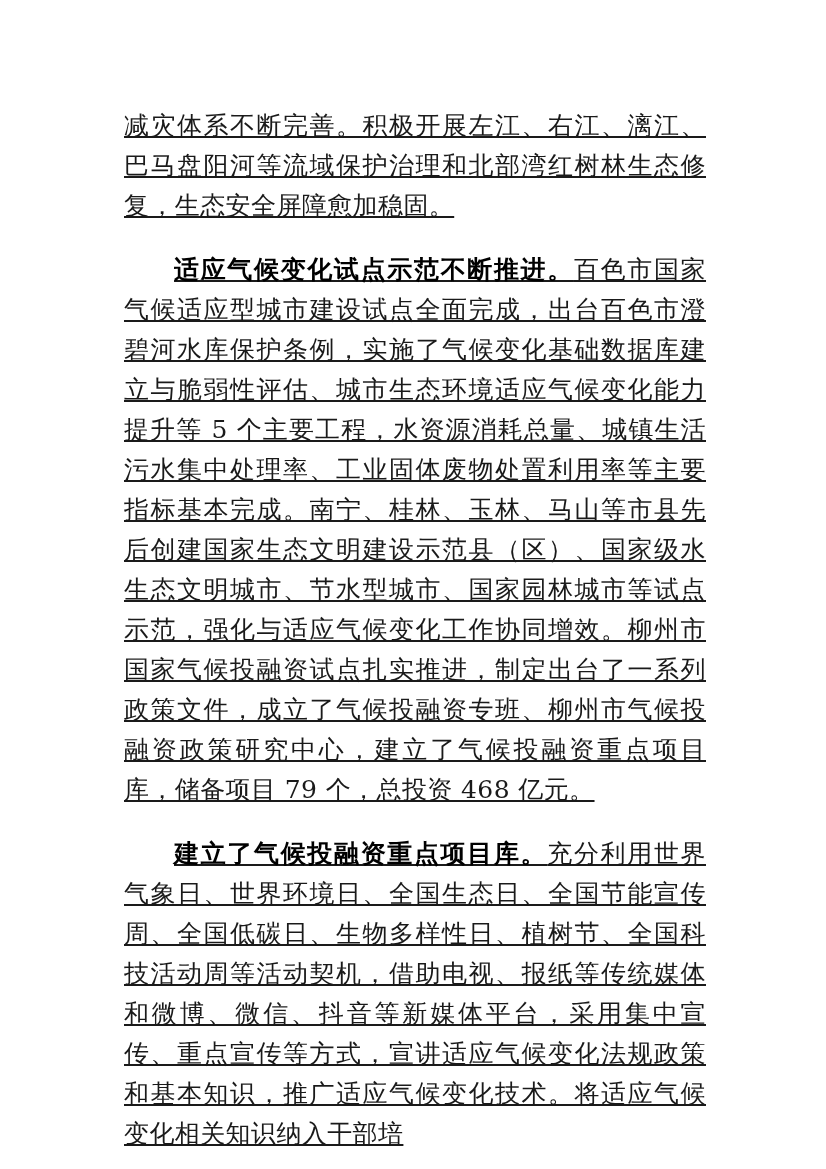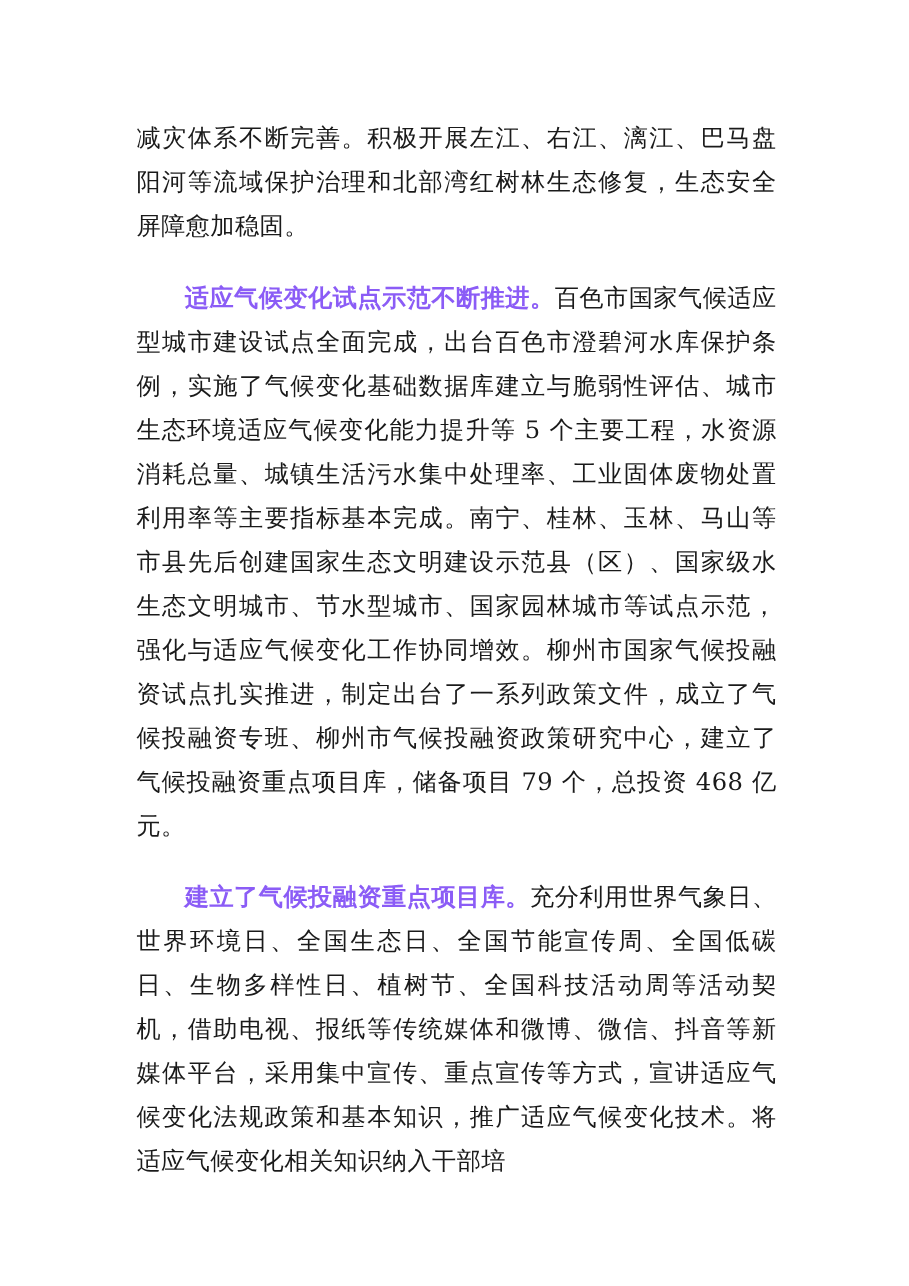--- a/index.html
+++ b/index.html
@@ -16,36 +16,37 @@
       color: #1a1a1a;
     }
     .page {
       position: absolute;
       left: 124px;
       top: 106px;
       width: 582px;
     }
     .para {
       margin: 0;
-      font-size: 22px;
+      font-size: 25px;
       line-height: 40px;
       text-align: justify;
       text-justify: inter-character;
       letter-spacing: 0.4px;
       word-break: break-all;
+      text-decoration: underline;
     }
     .para + .para {
       margin-top: 24px;
     }
     .para.indent {
       text-indent: 2em;
     }
     .lead {
       font-weight: bold;
-      color: #8b5cf6;
+      color: #000000;
     }
   </style>
 </head>
 <body>
 
 <div class="page">
   <p class="para">
     <span class="lead"></span><span>减灾体系不断完善。积极开展左江、右江、漓江、巴马盘阳河等流域保护治理和北部湾红树林生态修复，生态安全屏障愈加稳固。</span>
   </p>
   <p class="para indent">

